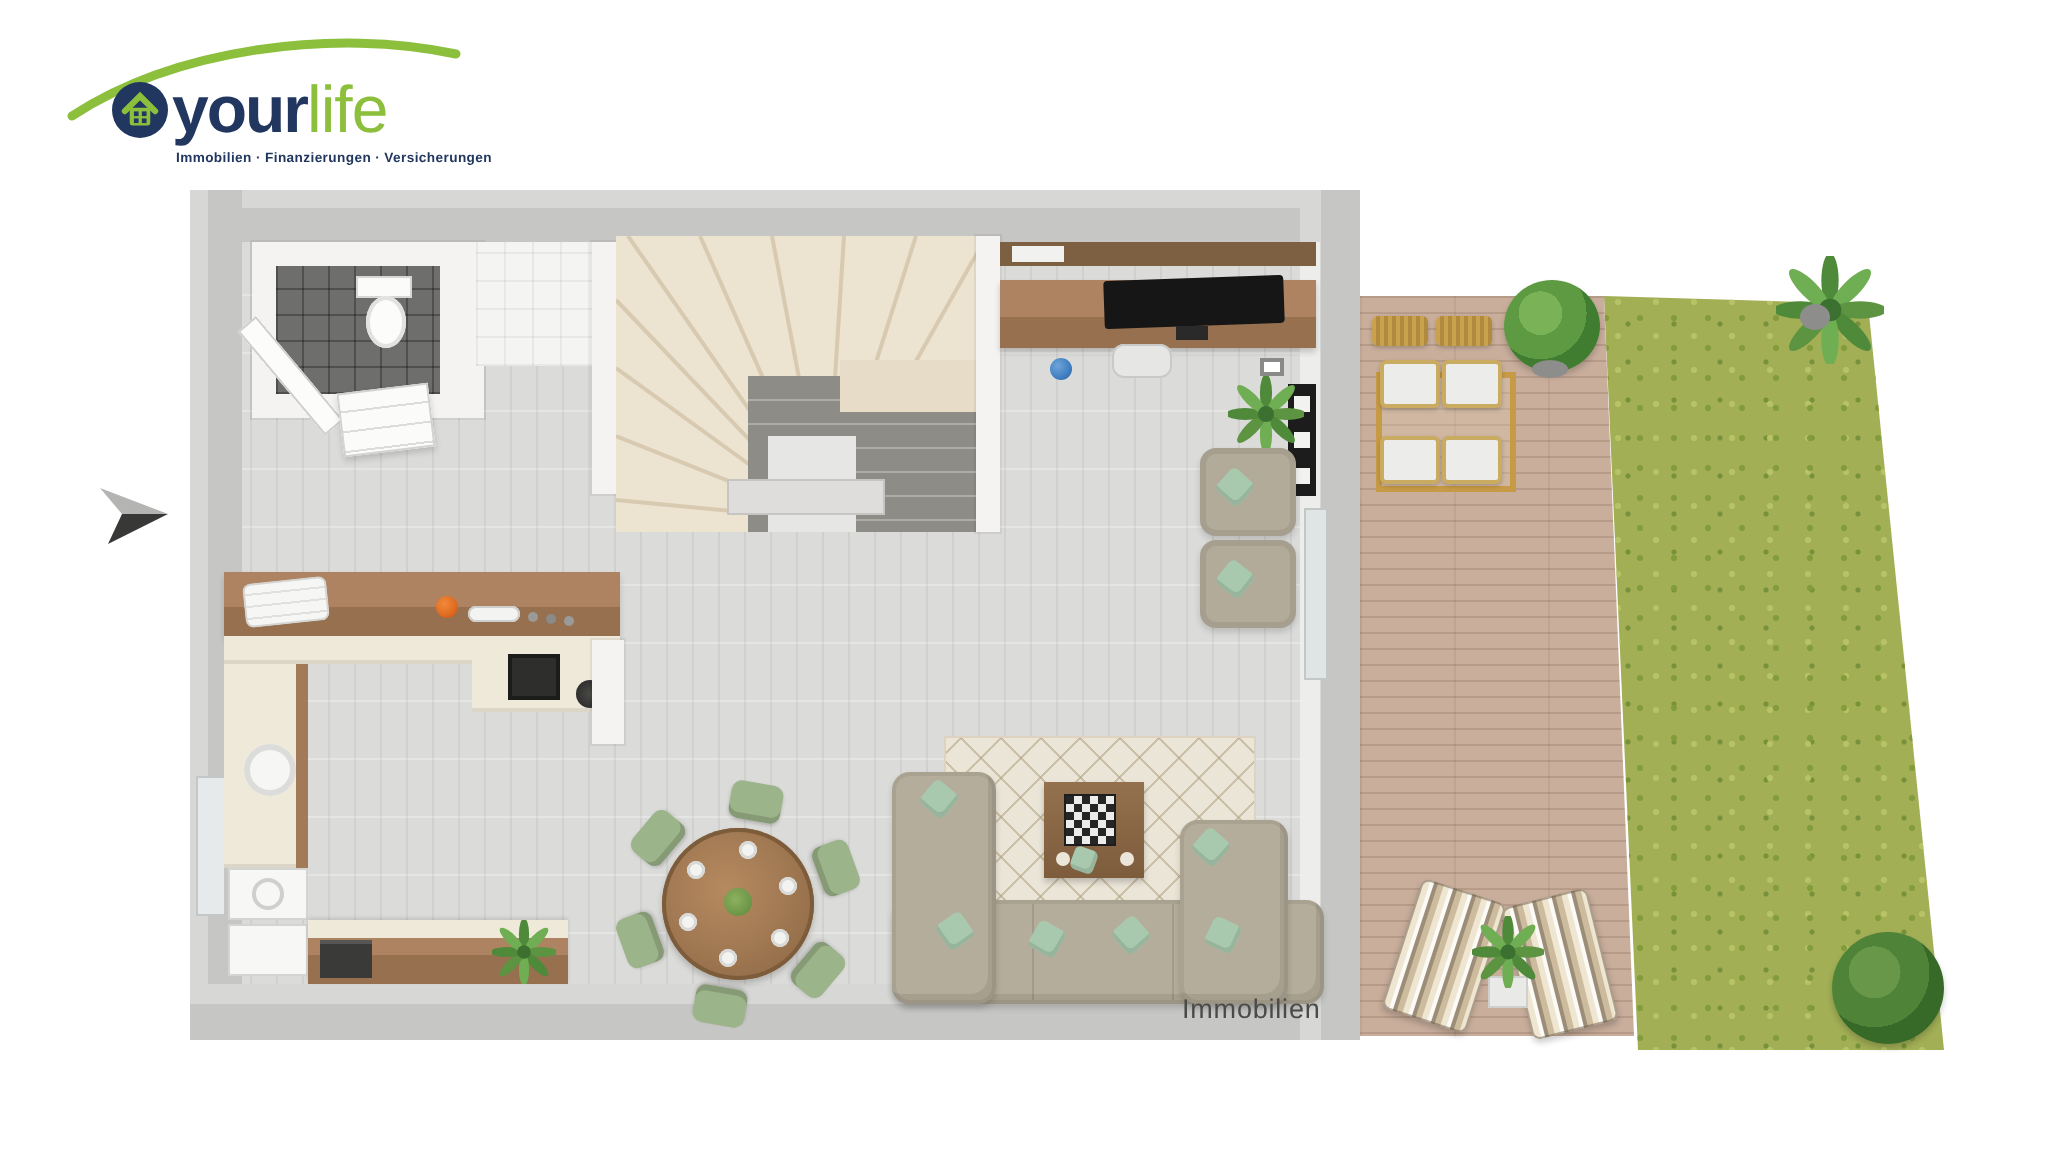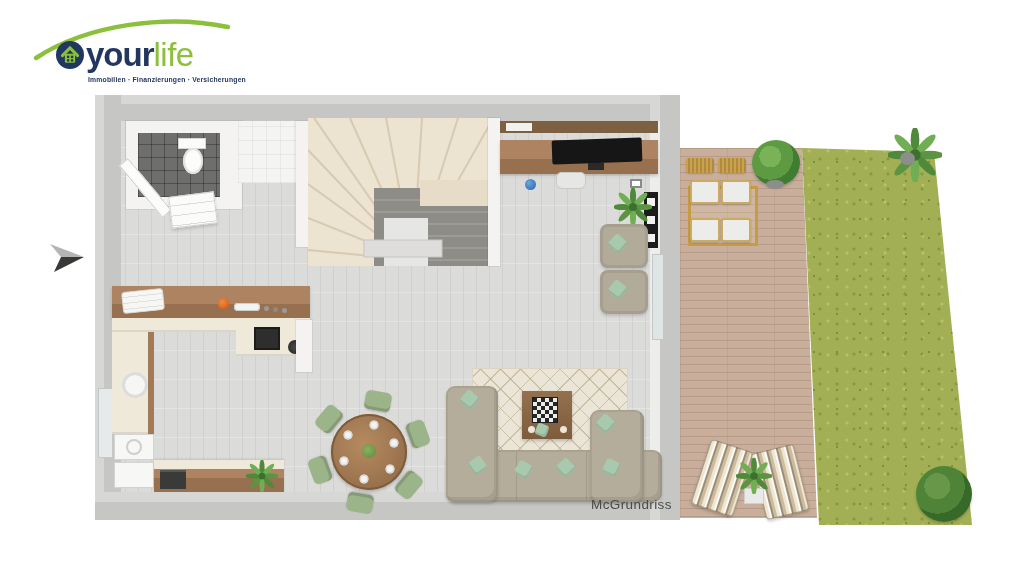--- a/index.html
+++ b/index.html
@@ -260,15 +260,15 @@
     <div class="abs" style="left:12px;top:5px;width:16px;height:16px;border-radius:50%;box-shadow:inset 0 0 0 2px #cfcfcd"></div>
   </div>
   <div class="abs appliance" style="left:114px;top:462px;width:40px;height:26px"></div>
   <div class="abs wood-top" style="left:154px;top:460px;width:130px;height:32px;box-shadow:0 -1px 2px rgba(0,0,0,.12)"></div>
   <div class="abs" style="left:154px;top:460px;width:130px;height:9px;background:#efe9da"></div>
   <div class="abs" style="left:160px;top:470px;width:26px;height:19px;background:#3a3a38;box-shadow:inset 0 2px 0 #565654"></div>
   <svg class="abs" style="left:246px;top:460px" width="32" height="32">
       <use href="#plantstar"></use>
     </svg>
 
-  <div class="abs watermark" style="left:591px;top:497px">McGrundriss</div>
+  <div class="abs watermark" style="left:591px;top:497px">Immobilien</div>
 
 </div>
 
 </body></html>

